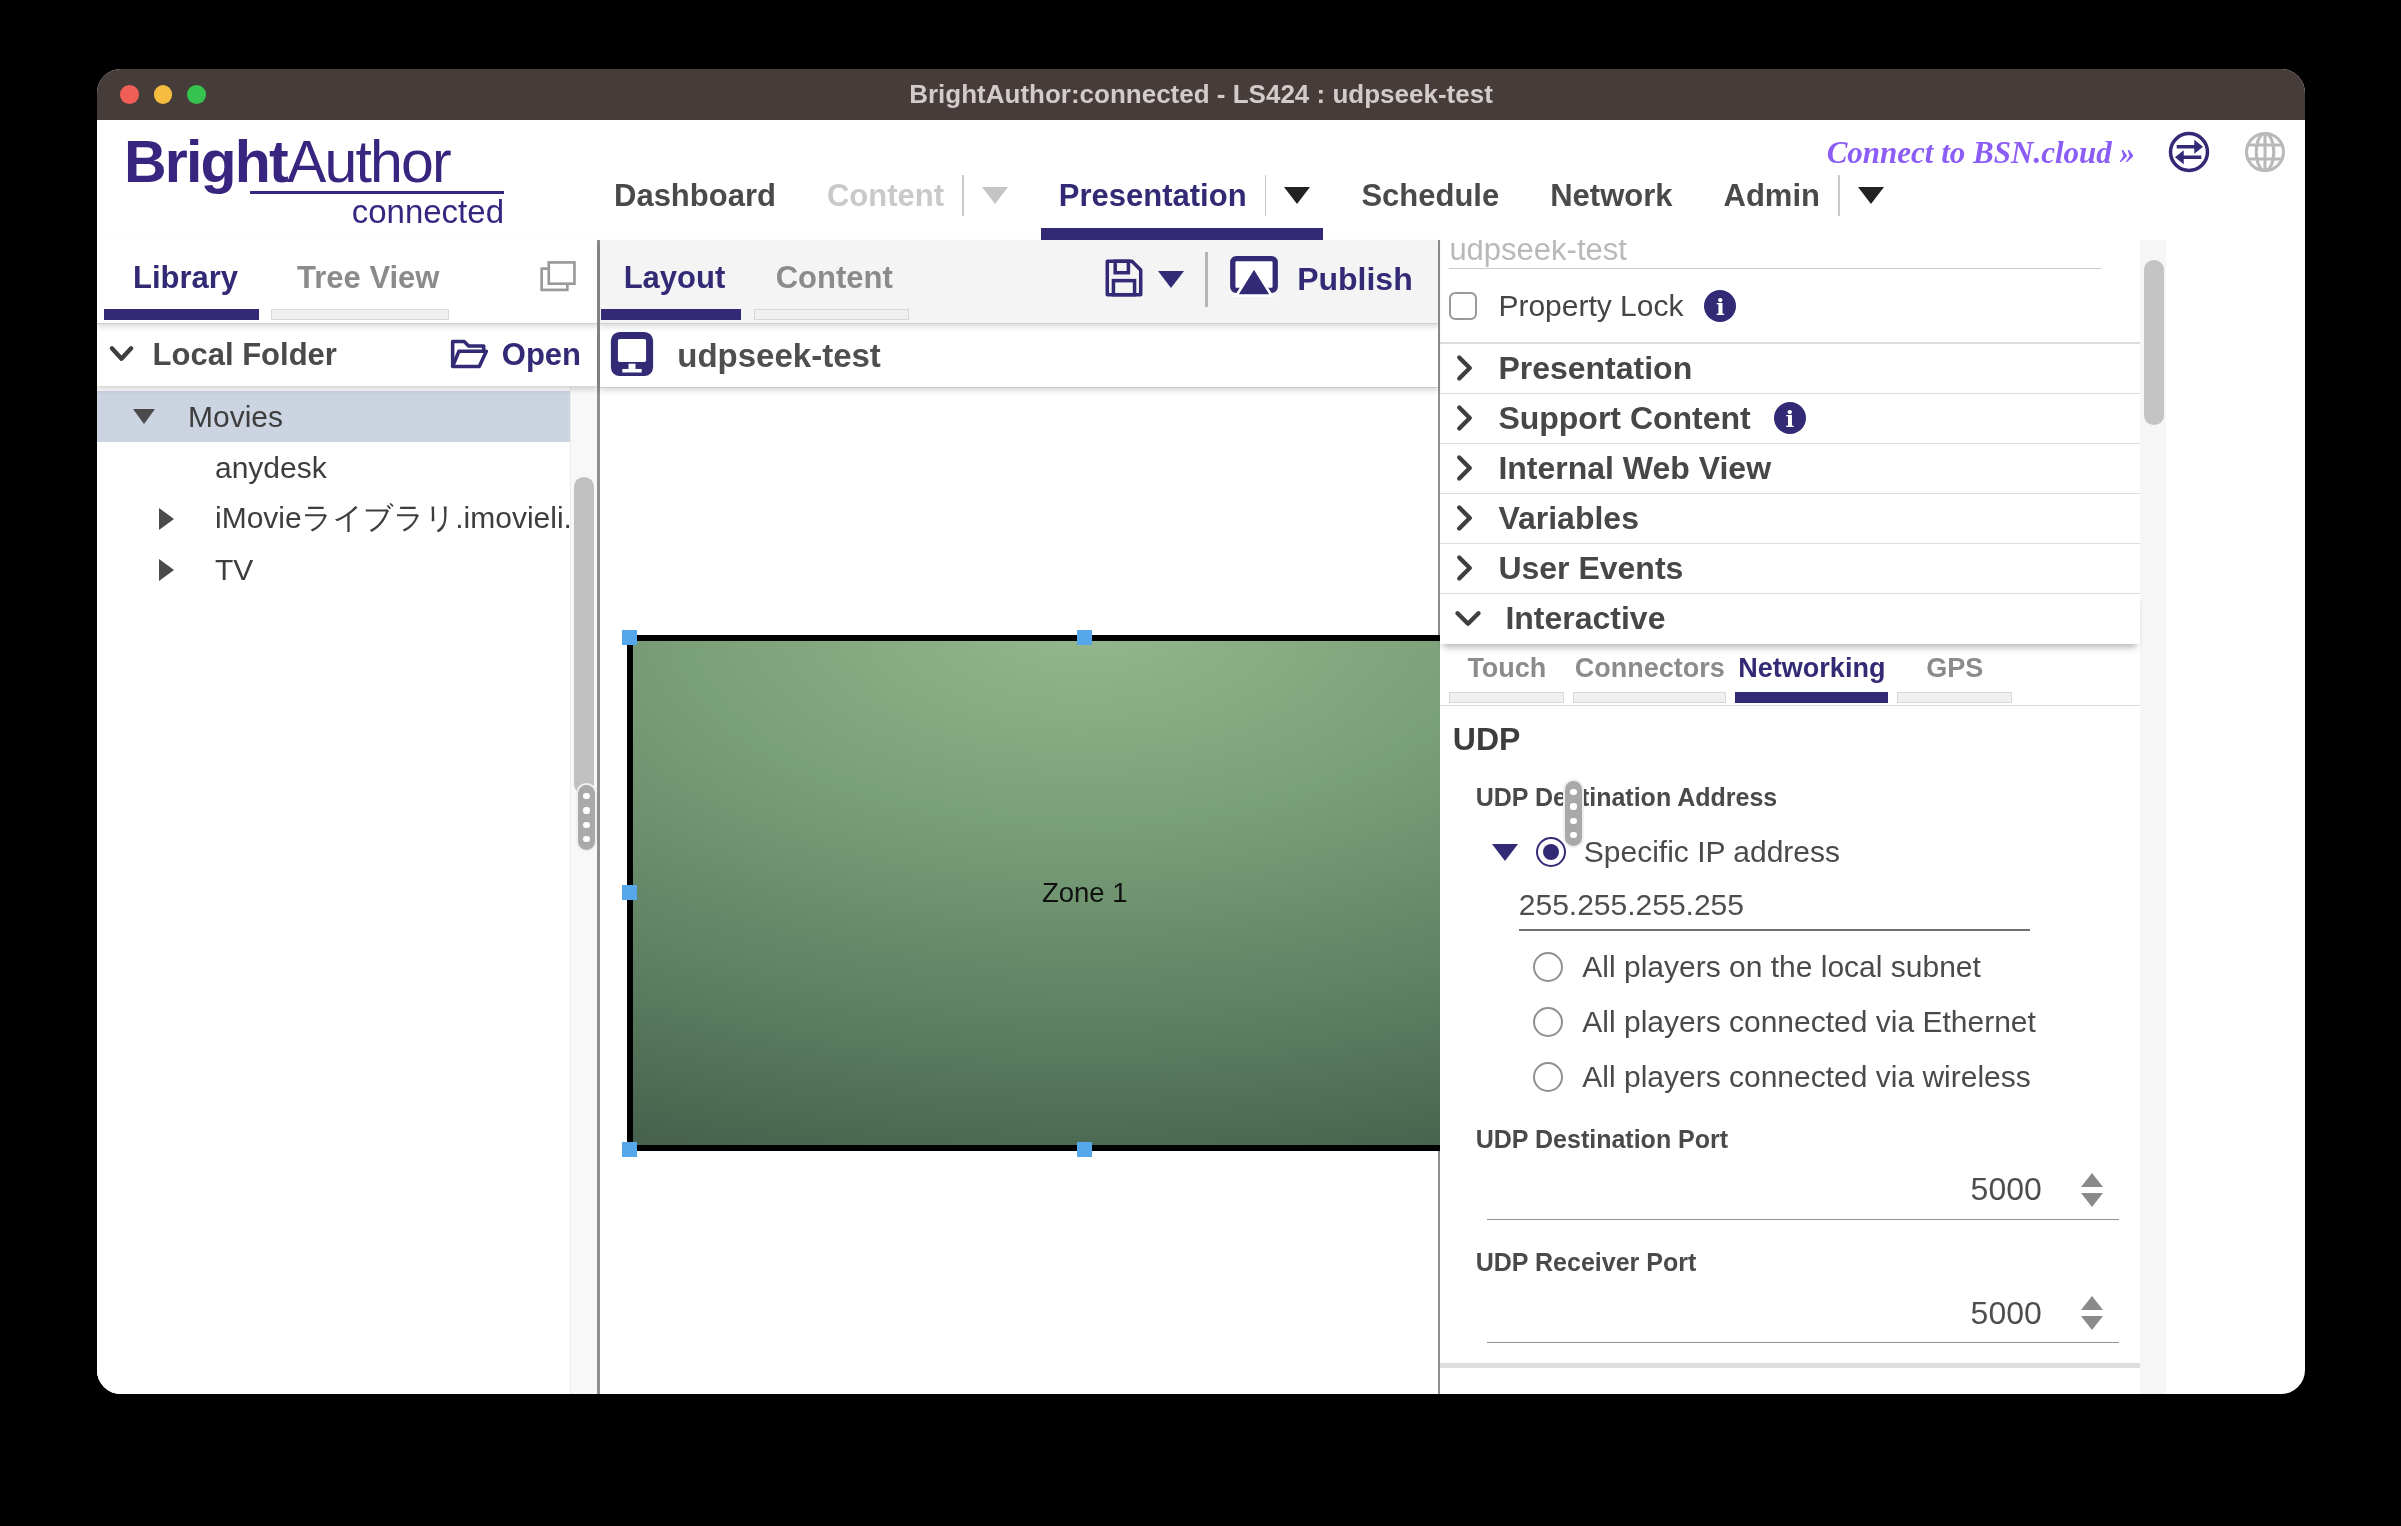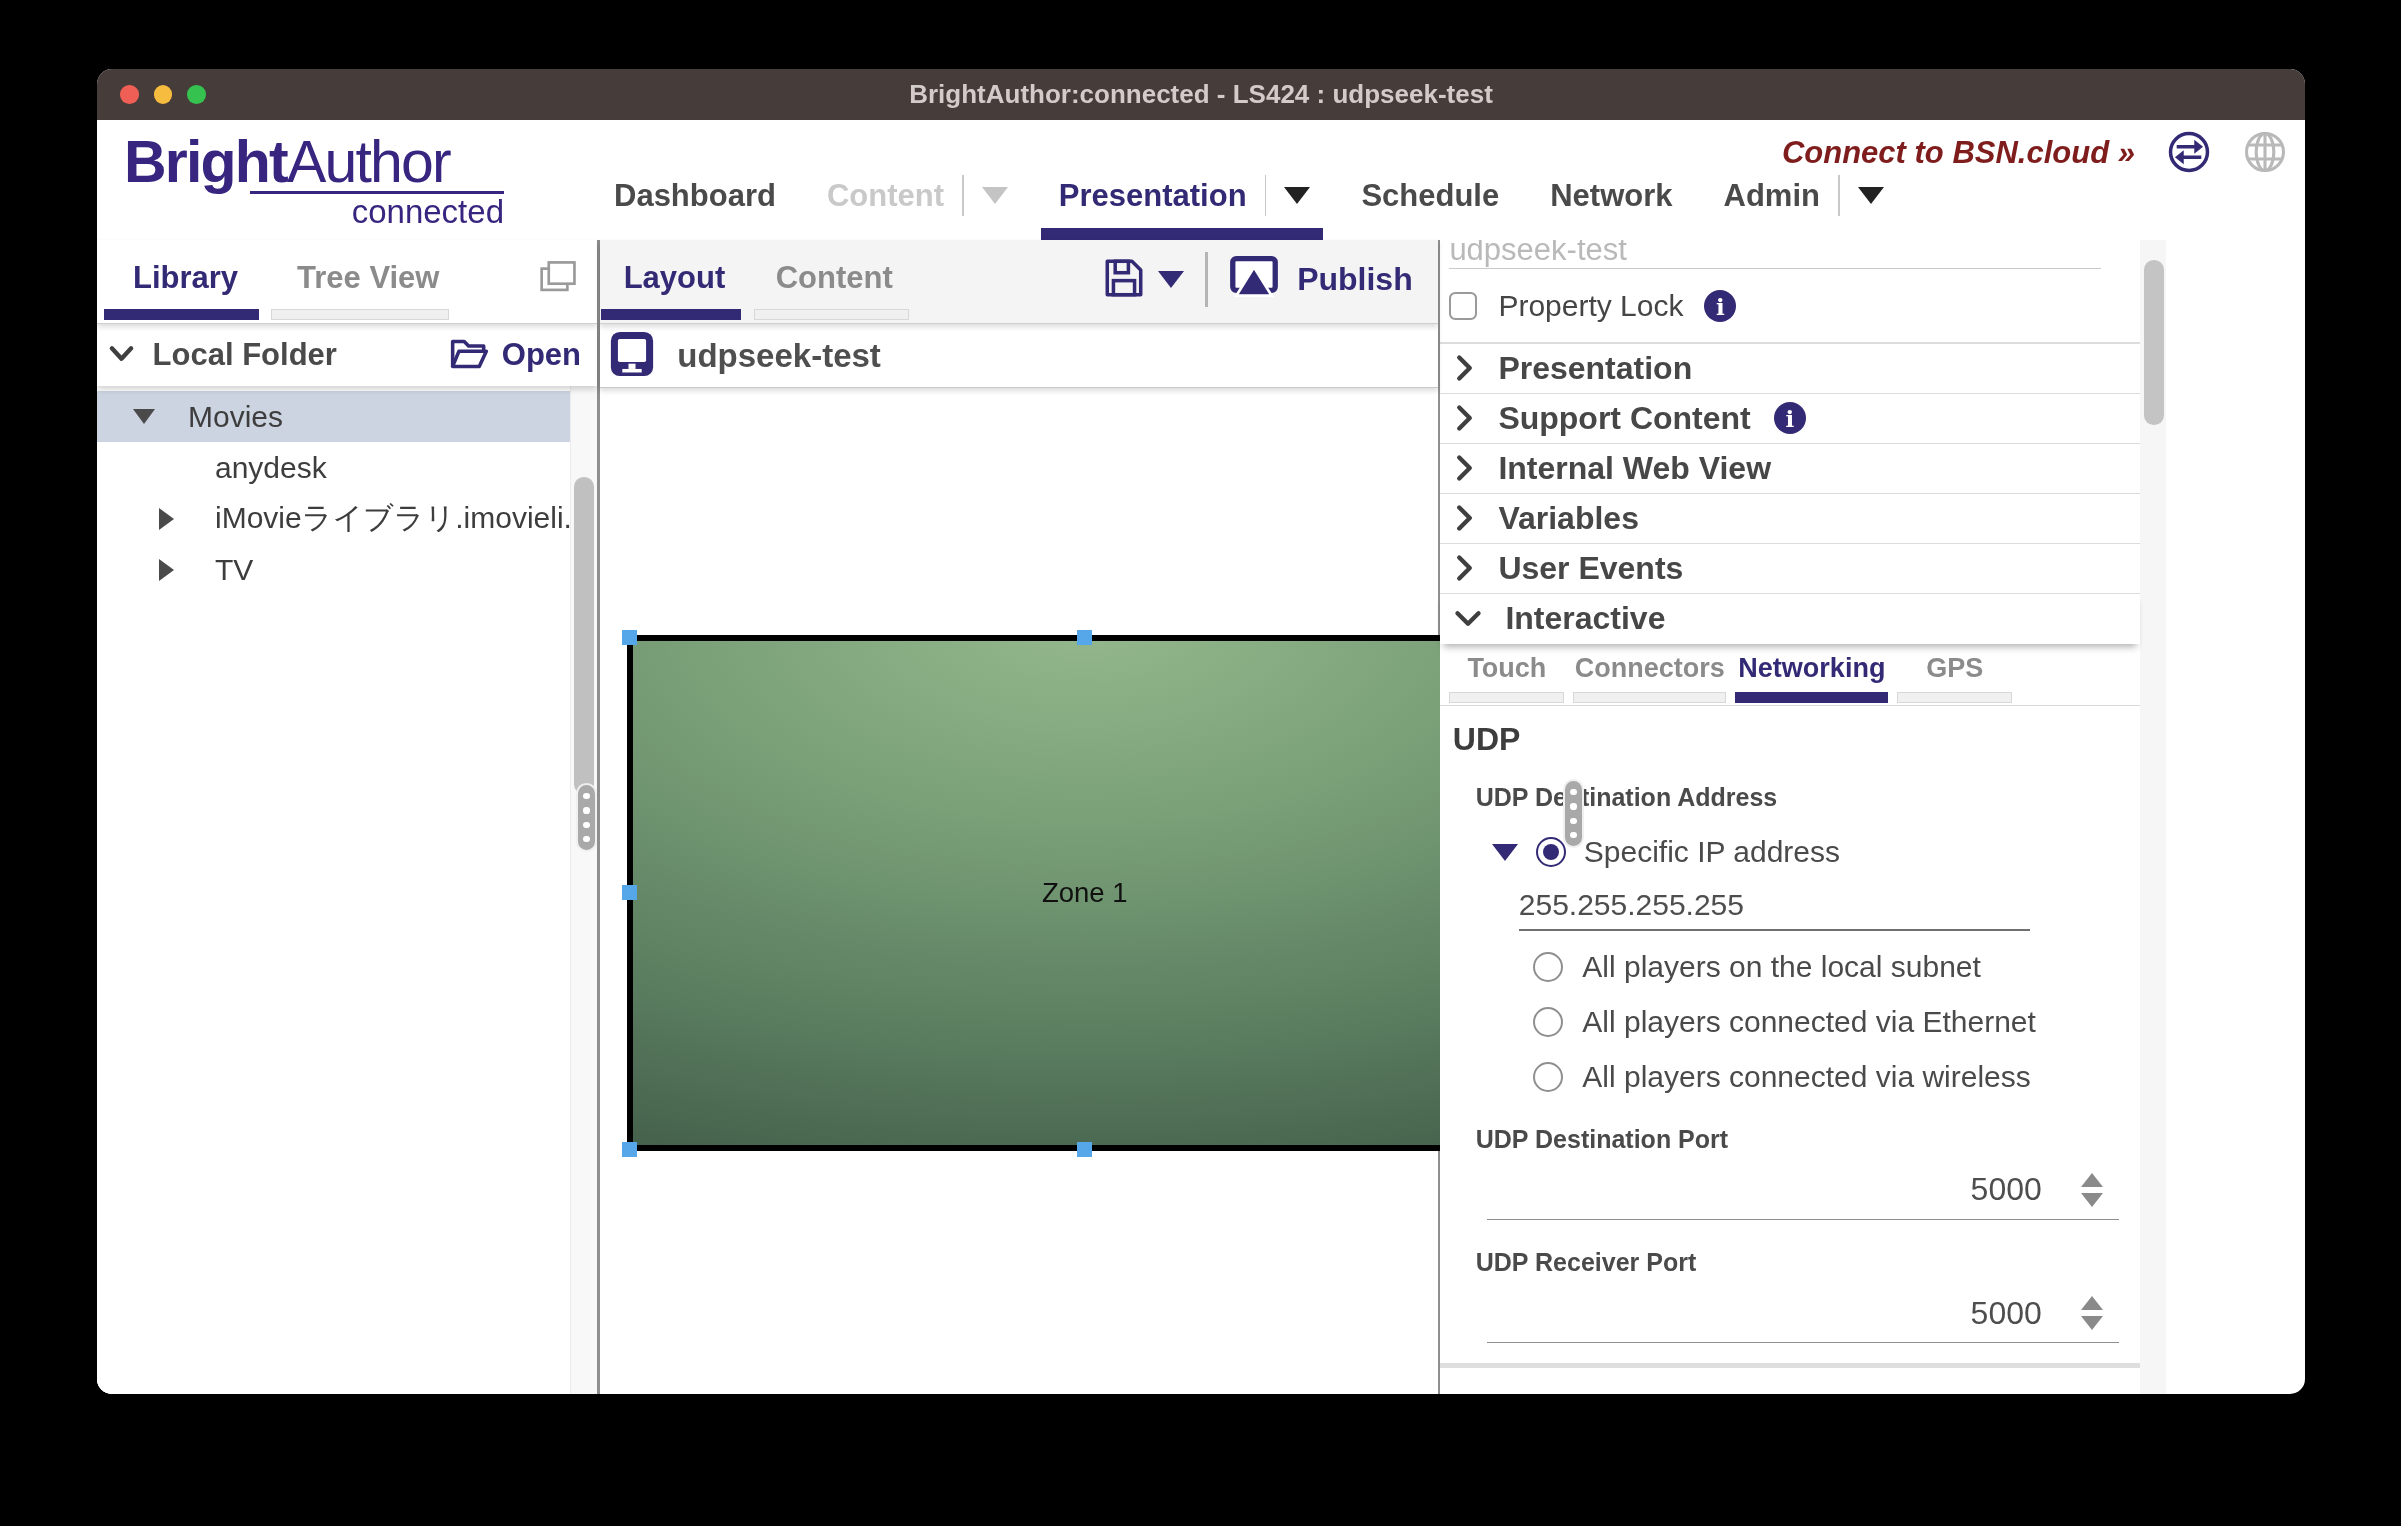--- a/index.html
+++ b/index.html
@@ -1,20 +1,20 @@
 <!DOCTYPE html>
 <html style="font-size:14px"><head>
 <meta charset="utf-8">
 <style>
   html,body{margin:0;padding:0;background:#000;width:2401px;height:1526px;overflow:hidden;
     font-family:"Liberation Sans",sans-serif;-webkit-font-smoothing:antialiased;}
   *{box-sizing:border-box;}
 
   .window{position:absolute;left:97px;top:69px;width:2208px;height:1325px;background:#fff;
-    border-radius:15px;overflow:hidden;box-shadow:0 18px 53px rgba(0,0,0,.6);}
+    border-radius:24px;overflow:hidden;box-shadow:0 18px 53px rgba(0,0,0,.6);}
 
   
   .titlebar{height:51px;background:#463c39;display:flex;align-items:center;position:relative;}
   .traffic{display:flex;gap:15px;margin-left:23px;}
   .dot{width:18.6px;height:18.6px;border-radius:50%;}
   .dot.red{background:#f05f56;}.dot.yellow{background:#f6bc3f;}.dot.green{background:#36c24e;}
   .win-title{position:absolute;left:0;right:0;text-align:center;color:#d2cbc9;font-size:26px;font-weight:bold;}
 
   
   .navbar{height:120px;background:#fff;position:relative;}
@@ -28,21 +28,21 @@
   .nav-item.disabled{color:#c9c9c9;}
   .nav-item.active{color:#332a75;}
   .nav-gap{width:51px;}
   .nav-group{position:relative;height:89px;display:flex;align-items:center;}
   .nav-sep{width:1.8px;height:41px;background:#c9c9c9;margin:0 18px;}
   .caret{width:0;height:0;border-left:13.3px solid transparent;border-right:13.3px solid transparent;border-top:17px solid #222;}
   .caret.gray{border-top-color:#c4c4c4;}
   .caret.purple{border-top-color:#332a75;}
   .nav-underline{position:absolute;bottom:0;left:-18px;right:-12.4px;height:12.4px;background:#332a75;}
   .nav-right{position:absolute;right:18px;top:9px;height:48px;display:flex;align-items:center;gap:32px;}
-  .connect-link{font-size:31px;font-weight:bold;font-style:italic;color:#7f1d1d;white-space:nowrap;}
+  .connect-link{font-size:31px;font-weight:bold;font-style:italic;color:#8b5cf6;white-space:nowrap;font-family:Liberation Serif, serif;}
 
   
   .main{display:flex;height:1155px;position:relative;}
   .vdiv{width:2.7px;background:#8f8f8f;}
 
   
   .sidebar{width:500px;display:flex;flex-direction:column;position:relative;background:#fff;}
   .pane-tabs{height:84px;position:relative;background:#fff;border-bottom:1.8px solid #cfcfcf;
     box-shadow:0 2.7px 5.3px rgba(0,0,0,.14);z-index:3;padding-left:28px;}
   .tab-label{position:absolute;top:19.5px;font-size:31px;font-weight:bold;}

